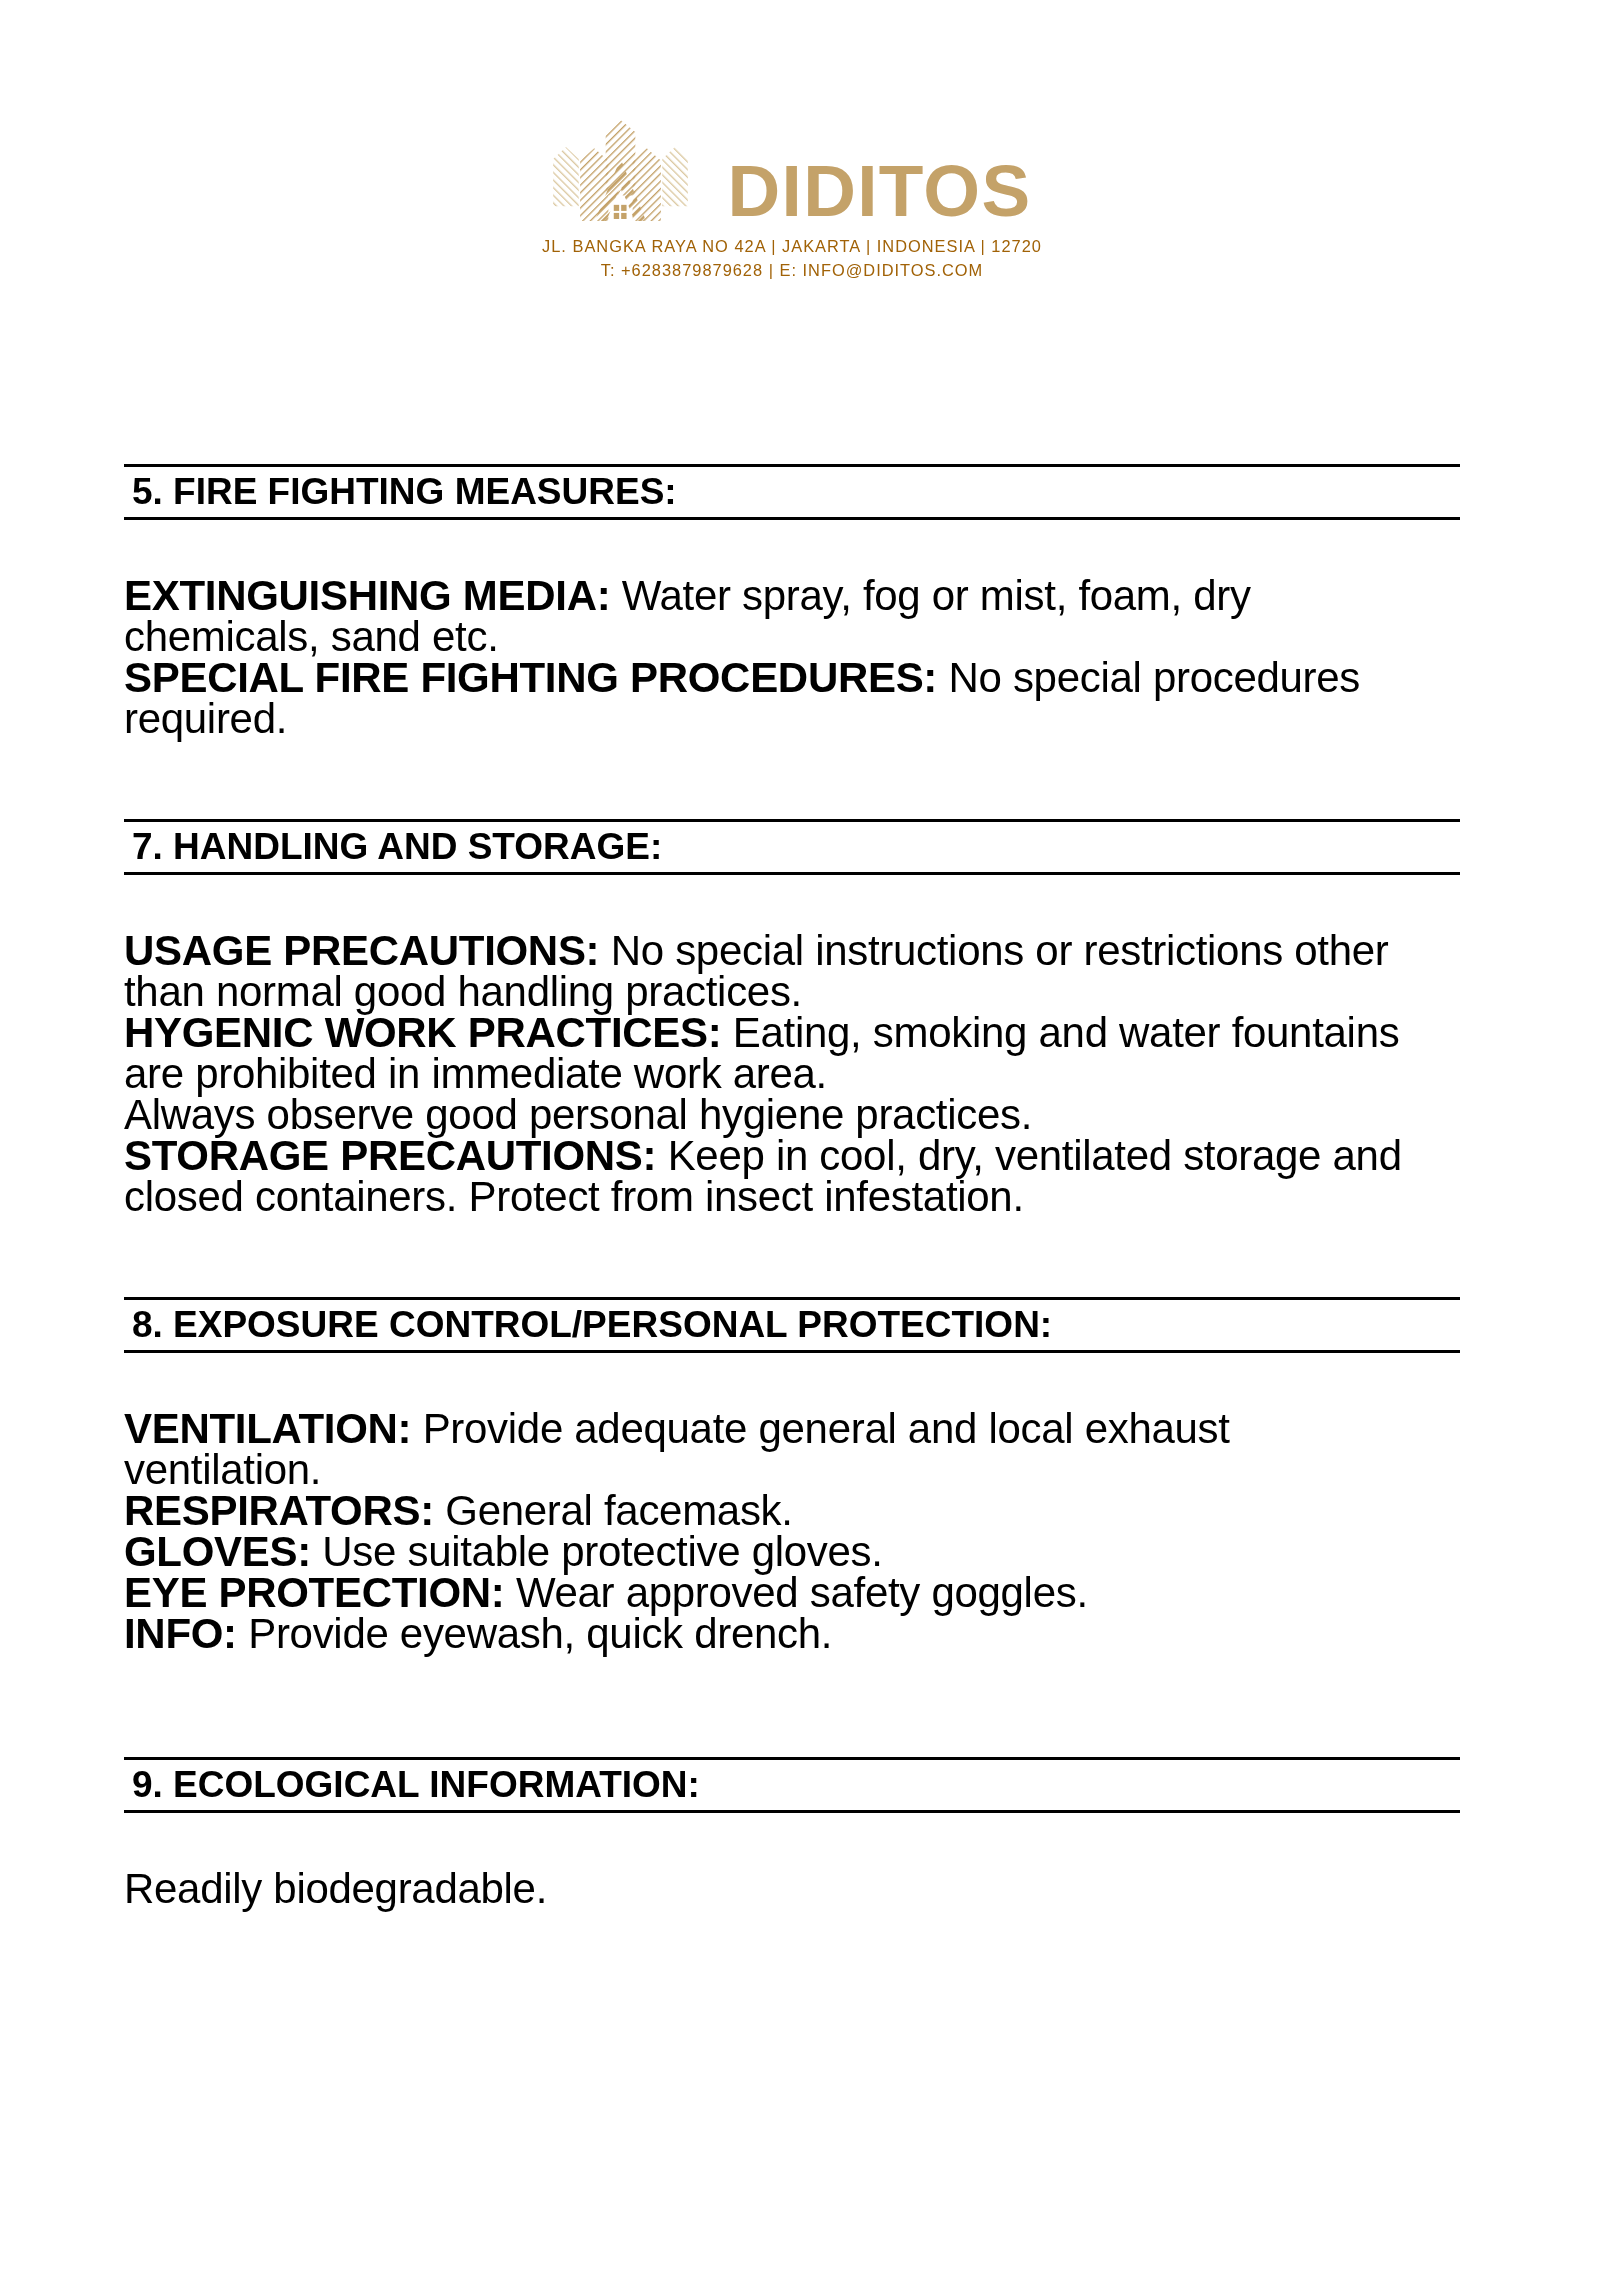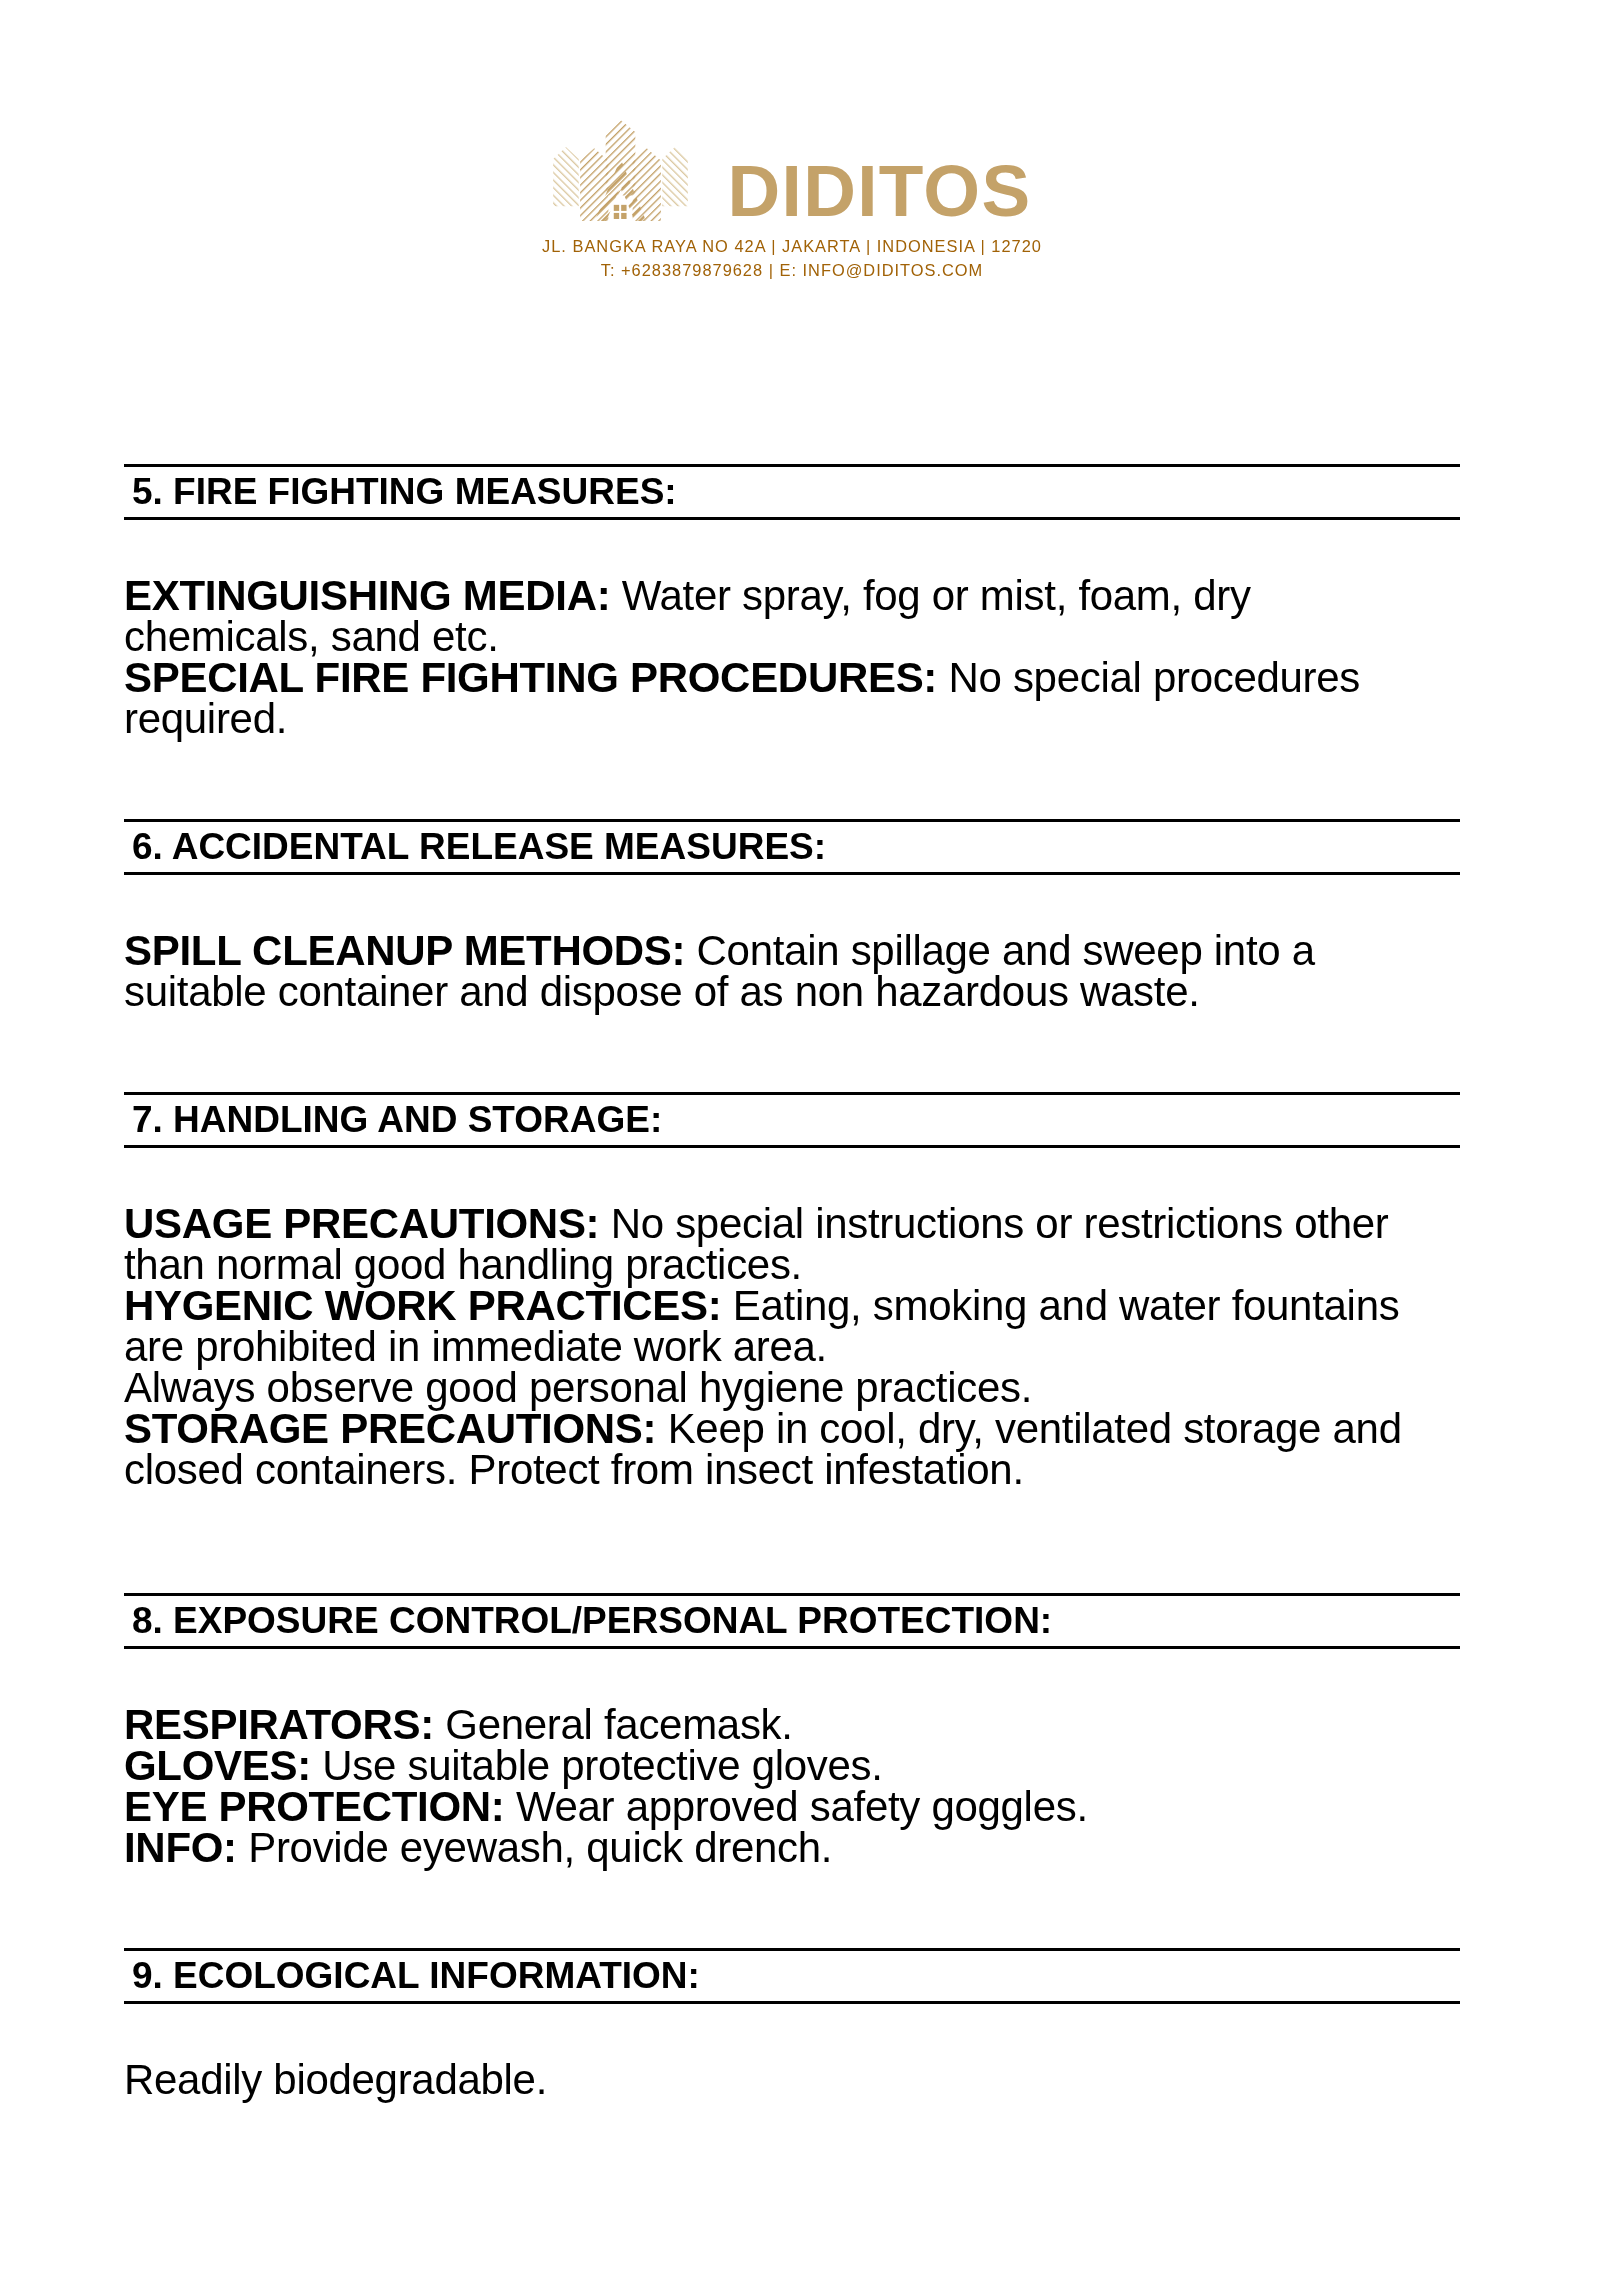--- a/index.html
+++ b/index.html
@@ -124,40 +124,35 @@
 
   <main>
   <section class="section">
     <h2 class="section-header">5. FIRE FIGHTING MEASURES:</h2>
     <div class="section-body">
           <p class="item"><strong>EXTINGUISHING MEDIA: </strong>Water spray, fog or mist, foam, dry chemicals, sand etc.</p>
           <p class="item"><strong>SPECIAL FIRE FIGHTING PROCEDURES: </strong>No special procedures required.</p>
         </div>
   </section>
 
-  <section class="section">
-    <h2 class="section-header">6. ACCIDENTAL RELEASE MEASURES:</h2>
-    <div class="section-body">
-          <p class="item"><strong>SPILL CLEANUP METHODS: </strong>Contain spillage and sweep into a suitable container and dispose of as non hazardous waste.</p>
-        </div>
-  </section>
 
   <section class="section">
     <h2 class="section-header">7. HANDLING AND STORAGE:</h2>
     <div class="section-body">
           <p class="item"><strong>USAGE PRECAUTIONS: </strong>No special instructions or restrictions other than normal good handling practices.</p>
           <p class="item"><strong>HYGENIC WORK PRACTICES: </strong>Eating, smoking and water fountains are prohibited in immediate work area.</p>
           <p class="item">Always observe good personal hygiene practices.</p>
           <p class="item"><strong>STORAGE PRECAUTIONS: </strong>Keep in cool, dry, ventilated storage and closed containers. Protect from insect infestation.</p>
         </div>
   </section>
 
   <section class="section">
     <h2 class="section-header">8. EXPOSURE CONTROL/PERSONAL PROTECTION:</h2>
     <div class="section-body">
+          <p class="item"><strong>VENTILATION: </strong>Provide adequate general and local exhaust ventilation.</p>
           <p class="item"><strong>RESPIRATORS: </strong>General facemask.</p>
           <p class="item"><strong>GLOVES: </strong>Use suitable protective gloves.</p>
           <p class="item"><strong>EYE PROTECTION: </strong>Wear approved safety goggles.</p>
           <p class="item"><strong>INFO: </strong>Provide eyewash, quick drench.</p>
         </div>
   </section>
 
   <section class="section">
     <h2 class="section-header">9. ECOLOGICAL INFORMATION:</h2>
     <div class="section-body">

